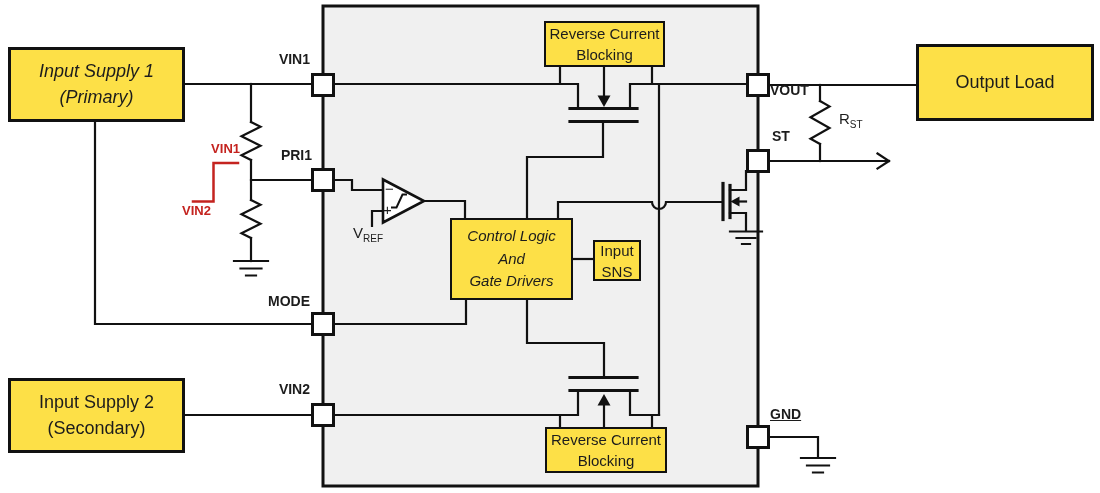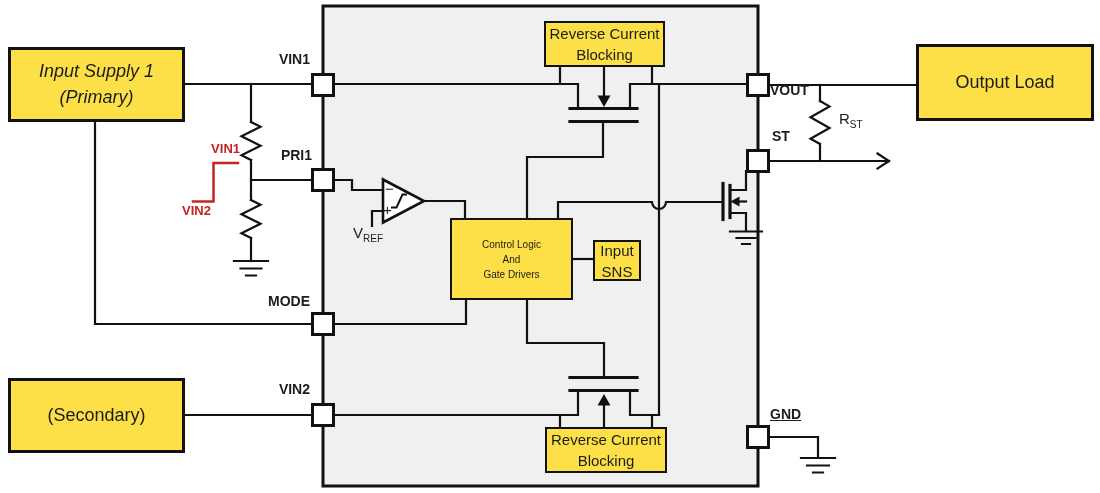--- a/index.html
+++ b/index.html
@@ -16,21 +16,21 @@
   .tri{fill:#ffffff;stroke:#111;stroke-width:2.6;stroke-linejoin:miter;}
   .hyst{stroke:#111;stroke-width:2;fill:none;}
   .red{stroke:#c4231f;stroke-width:2.5;fill:none;stroke-linecap:square;}
 
   .box{position:absolute;box-sizing:border-box;background:#fde047;border:3px solid #111;
        display:flex;flex-direction:column;align-items:center;justify-content:center;
        text-align:center;}
   .ibox{border-width:2.5px;}
   .f18{font-size:18px;line-height:1.42;}
   .f15{font-size:15px;line-height:1.4;}
-  .f14{font-size:10px;line-height:1.5;}
+  .f14{font-size:15px;line-height:1.5;font-style:italic;}
   .lbl{position:absolute;white-space:nowrap;}
   .pin-lbl{font-size:14px;font-weight:700;}
   .ralign{text-align:right;}
   .red-lbl{color:#c4231f;font-size:13px;font-weight:700;}
   .sym{font-size:15px;}
   .sym sub{font-size:10px;}
   .cmp-sign{font-size:15px;line-height:1;}
 </style>
 </head>
 <body>
@@ -144,20 +144,21 @@
     </g>
 
     <polyline class="red" points="193,201.5 213.5,201.5 213.5,163 238,163"></polyline>
   </svg>
 
   <div class="box f18" style="left:8px;top:47px;width:177px;height:75px;font-style:italic;">
     <div>Input Supply 1</div>
     <div>(Primary)</div>
   </div>
   <div class="box f18" style="left:8px;top:378px;width:177px;height:75px;">
+    <div>Input Supply 2</div>
     <div>(Secondary)</div>
   </div>
   <div class="box f18" style="left:916px;top:44px;width:178px;height:77px;">
     <div>Output Load</div>
   </div>
 
   <div class="box ibox f15" style="left:544px;top:21px;width:121px;height:46px;">
     <div>Reverse Current</div>
     <div>Blocking</div>
   </div>

